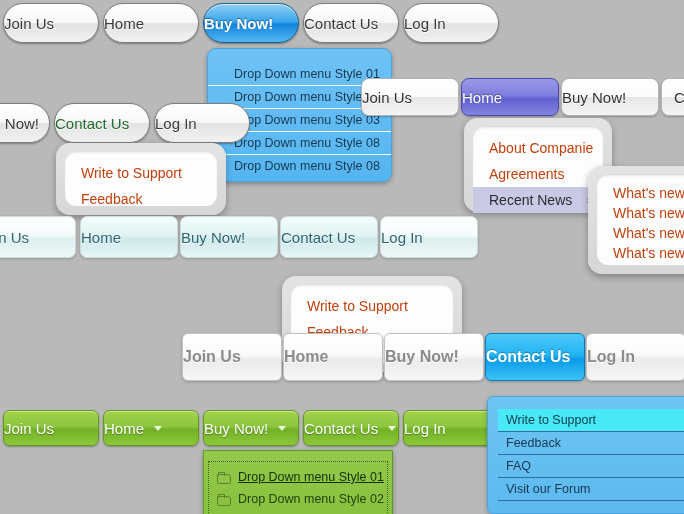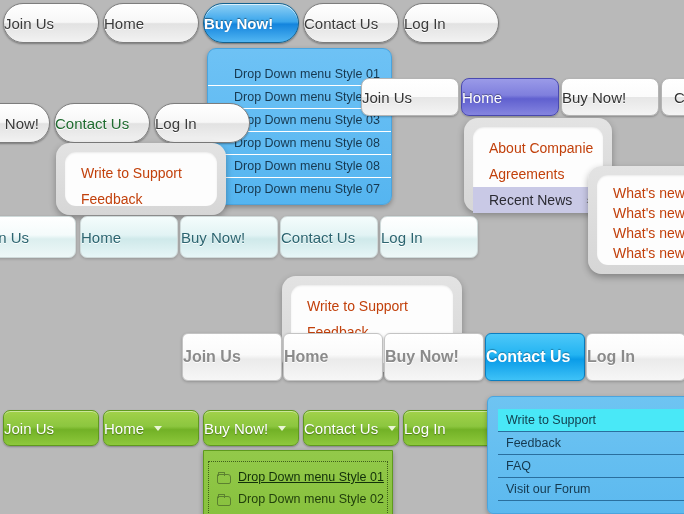--- a/index.html
+++ b/index.html
@@ -161,21 +161,20 @@
       <span>Log In</span>
     </div>
 </div>
 
 <div class="layer bluepanel" style="left:207px;top:48px;width:183px;">
   <div class="it">Drop Down menu Style 01</div>
   <div class="it">Drop Down menu Style 02</div>
   <div class="it">Drop Down menu Style 03</div>
   <div class="it">Drop Down menu Style 08</div>
   <div class="it">Drop Down menu Style 08</div>
-  <div class="it">Drop Down menu Style 07</div>
 </div>
 
 <div class="layer bar1" style="top:103px;left:0;height:40px;padding-left:38px;">
   <div class="btn" style="position:absolute;left:-46px;top:0;width:96px;justify-content:flex-end;padding-right:10px;">
       <span>Now!</span>
     </div>
   <div class="btn" style="position:absolute;left:54px;top:0;width:96px;color:#1f6b2f;">
       <span>Contact Us</span>
     </div>
   <div class="btn" style="position:absolute;left:154px;top:0;width:96px;">

